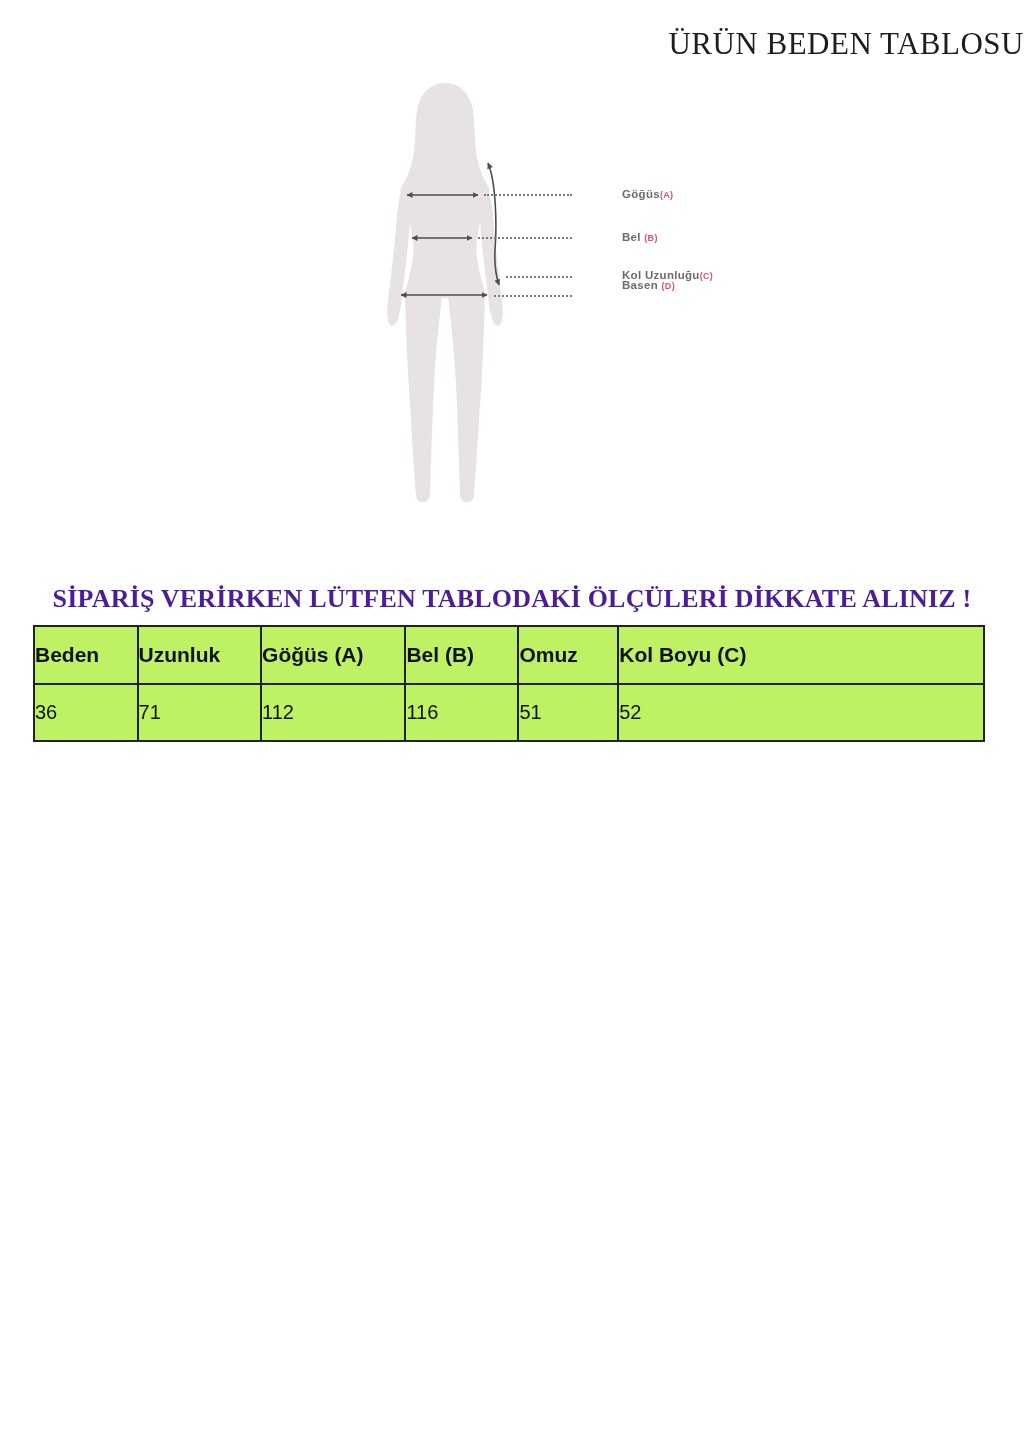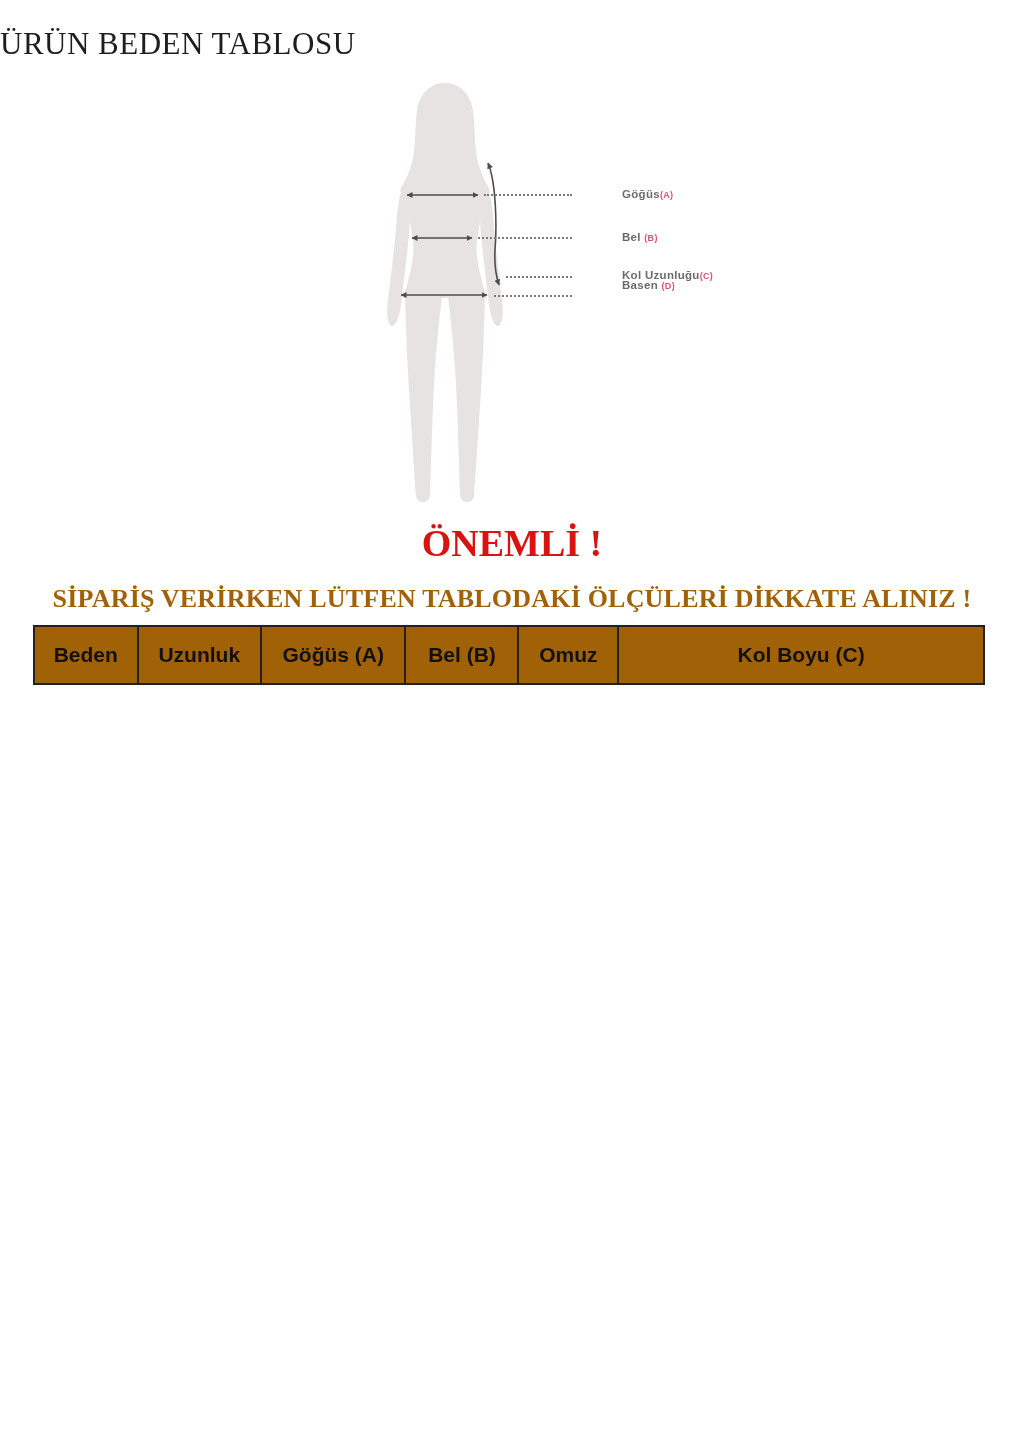--- a/index.html
+++ b/index.html
@@ -7,21 +7,21 @@
   body {
     width: 1024px; height: 1450px;
     position: relative;
     font-family: "Liberation Sans", sans-serif;
     overflow: hidden;
   }
   .page { position: absolute; inset: 0; background: #ffffff; }
 
   .doc-title {
     position: absolute; top: 26px; left: 0; width: 100%;
-    text-align: left;
+    text-align: right;
     font-family: "Liberation Serif", serif;
     font-size: 31px; font-weight: 400; color: #1e1e1e;
     letter-spacing: 0.5px;
   }
 
   .figure-wrap { position: absolute; left: 375px; top: 80px; width: 140px; height: 430px; }
   .figure-wrap svg { position: absolute; left: 0; top: 0; }
 
   .leader {
     position: absolute; height: 0;
@@ -40,32 +40,32 @@
   .important {
     position: absolute; top: 521px; left: 0; width: 100%;
     text-align: center;
     font-family: "Liberation Serif", serif;
     font-size: 38px; font-weight: bold; color: #d91212;
   }
   .warning {
     position: absolute; top: 584px; left: 0; width: 100%;
     text-align: center;
     font-family: "Liberation Serif", serif;
-    font-size: 26px; font-weight: bold; color: #a16207;
+    font-size: 26px; font-weight: bold; color: #4c1d95;
     letter-spacing: 0.2px;
   }
 
   .size-table {
     position: absolute; left: 33px; top: 625px; width: 952px;
     border-collapse: collapse; table-layout: fixed;
   }
   .size-table th, .size-table td {
     border: 2px solid #222222;
-    text-align: center; vertical-align: middle;
-    background: #a16207;
+    text-align: left; vertical-align: middle;
+    background: #bef264;
     color: #111111;
   }
   .size-table th { height: 58px; font-size: 21px; font-weight: bold; }
   .size-table td { height: 57px; font-size: 20px; font-weight: normal; }
 </style>
 </head>
 <body>
 
 <div class="page">
 
@@ -115,21 +115,20 @@
   <div class="m-label" style="left:578px; top:231px;">
     <span>Bel</span> <span class="ltr">(B)</span>
   </div>
   <div class="m-label" style="left:578px; top:269px;">
     <span>Kol Uzunluğu</span><span class="ltr">(C)</span>
   </div>
   <div class="m-label" style="left:578px; top:279px;">
     <span>Basen</span> <span class="ltr">(D)</span>
   </div>
 
-  <div class="important">ÖNEMLİ !</div>
   <div class="warning">SİPARİŞ VERİRKEN LÜTFEN TABLODAKİ ÖLÇÜLERİ DİKKATE ALINIZ !</div>
 
   <table class="size-table">
     <colgroup>
       <col style="width:10.9%">
         <col style="width:13.0%">
         <col style="width:15.2%">
       <col style="width:11.9%">
         <col style="width:10.5%">
         <col style="width:38.5%">
@@ -138,16 +137,24 @@
       <tr>
           <th>Beden</th>
           <th>Uzunluk</th>
           <th>Göğüs (A)</th>
           <th>Bel (B)</th>
           <th>Omuz</th>
           <th>Kol Boyu (C)</th>
         </tr>
     </thead>
     <tbody>
+        <tr>
+          <td>36</td>
+          <td>71</td>
+          <td>112</td>
+          <td>116</td>
+          <td>51</td>
+          <td>52</td>
+        </tr>
       </tbody>
   </table>
 
 </div>
 
 </body></html>

